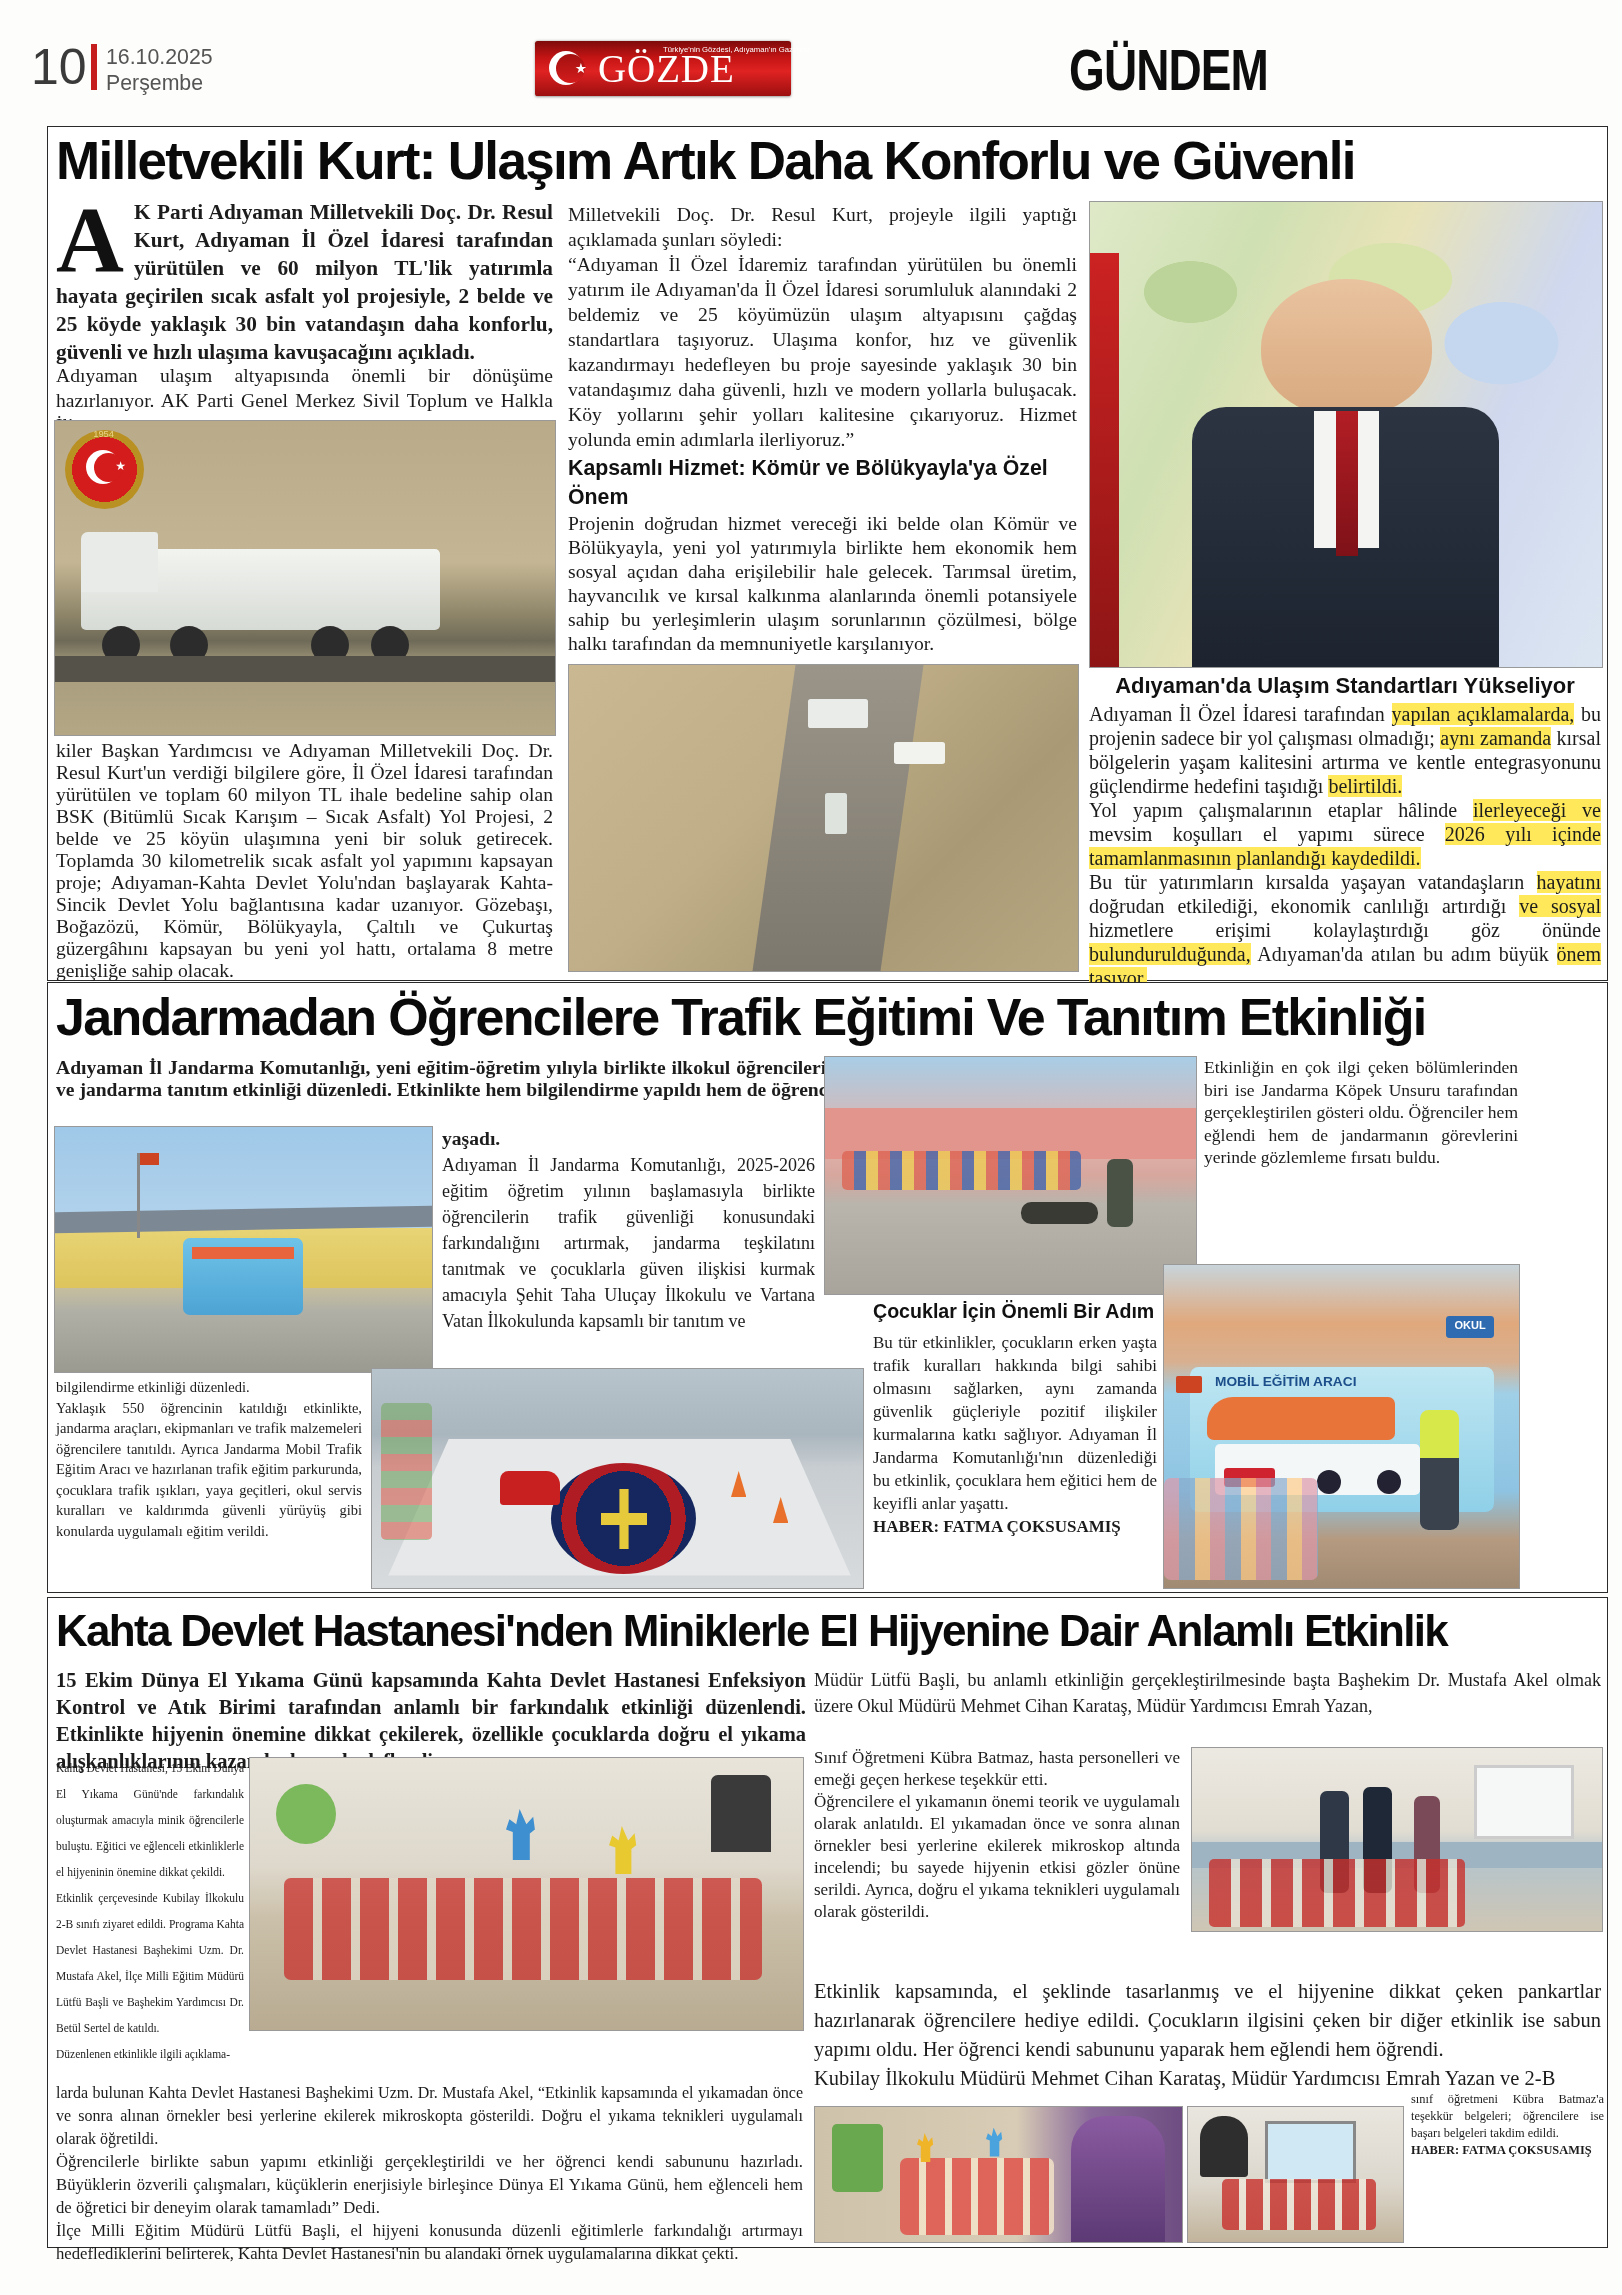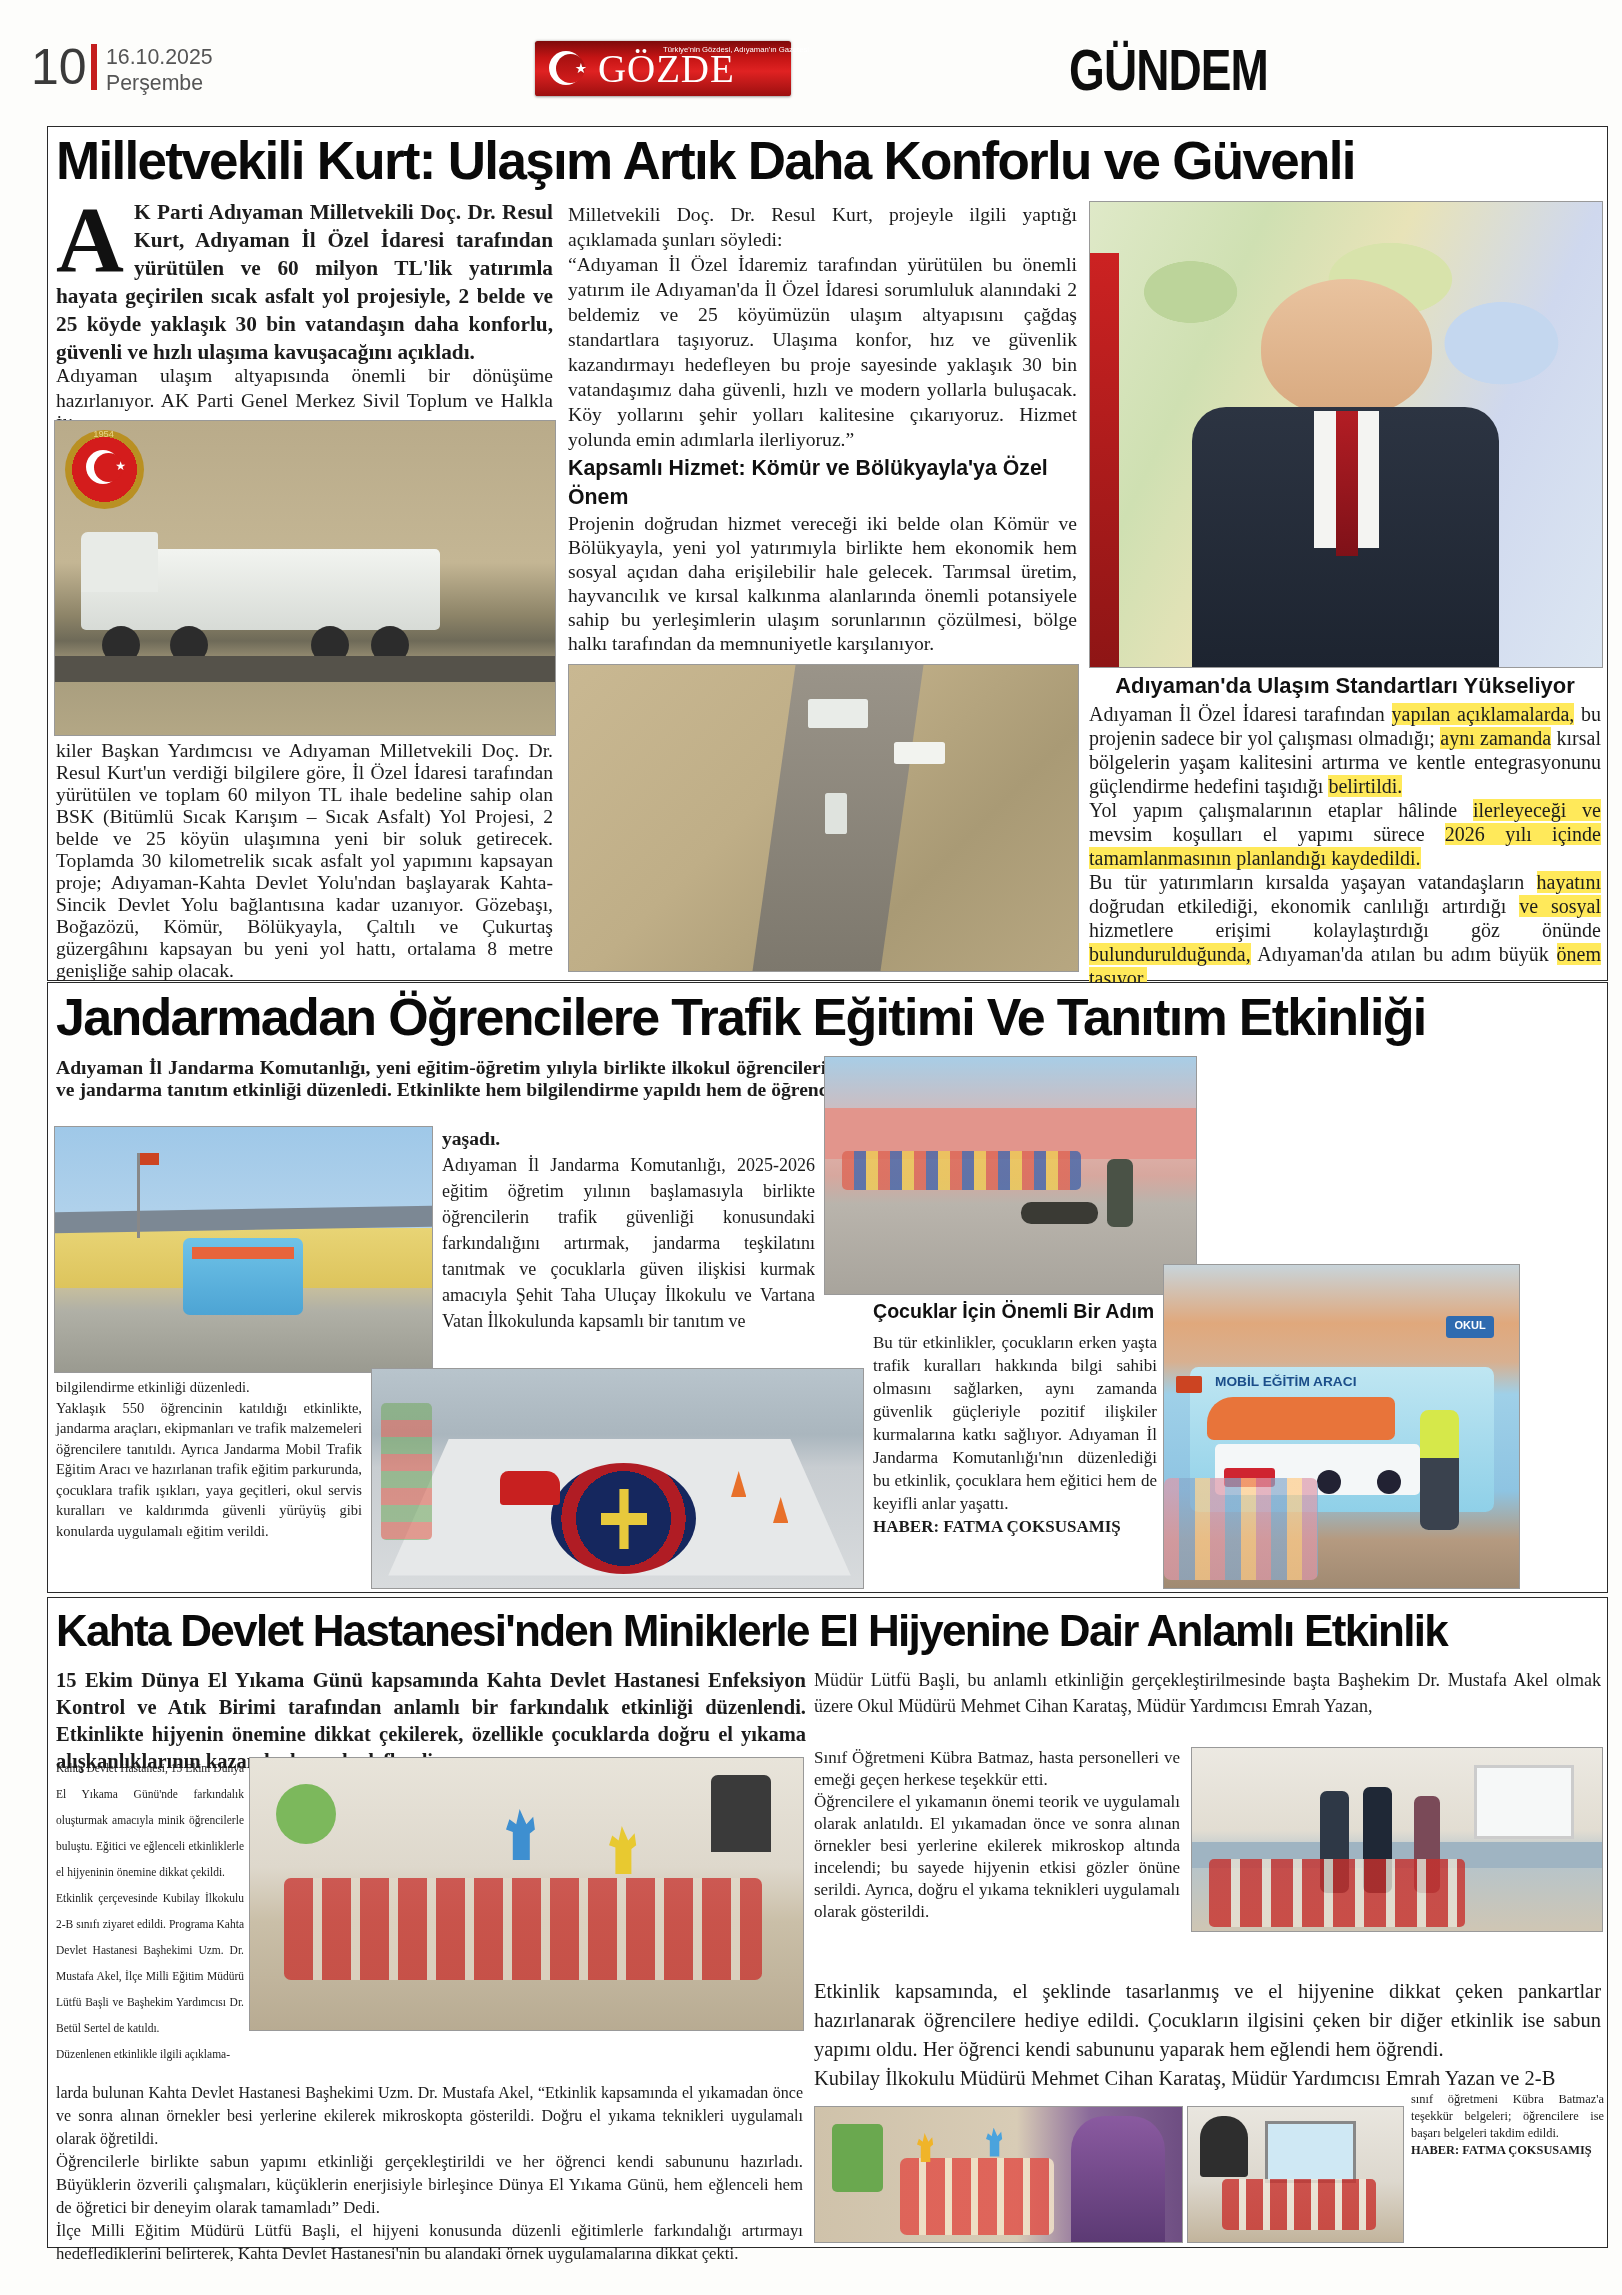--- a/index.html
+++ b/index.html
@@ -150,20 +150,21 @@
   <div class="photo" style="left:824px;top:1056px;width:371px;height:237px;
        background:linear-gradient(180deg,#a8cde6 0%,#e0b4ac 35%,#d7a79e 50%,#b9b4ac 62%,#a8a49c 100%);">
     <div class="abs" style="left:0;top:51px;width:371px;height:51px;background:#e2958c;"></div>
     <div class="abs" style="left:17px;top:94px;width:239px;height:39px;background:
          repeating-linear-gradient(90deg,#d65,#d65 12px,#46a 12px,#46a 24px,#ec5 24px,#ec5 36px);border-radius:5.1px;opacity:.8;"></div>
     <div class="abs" style="left:196px;top:145px;width:77px;height:22px;background:#3a3a34;border-radius:10.2px;"></div>
     <div class="abs" style="left:282px;top:102px;width:26px;height:68px;background:#4a5246;border-radius:6.8px;"></div>
   </div>
 
   <div class="abs" style="left:1204px;top:1056px;width:314px;">
+    <p class="just ser" style="font-size:17.5px;line-height:22.6px;">Etkinliğin en çok ilgi çeken bölümlerinden biri ise Jandarma Köpek Unsuru tarafından gerçekleştirilen gösteri oldu. Öğrenciler hem eğlendi hem de jandarmanın görevlerini yerinde gözlemleme fırsatı buldu.</p>
   </div>
 
   <div class="abs" style="left:56px;top:1377px;width:306px;">
     <p class="ser" style="font-size:14.5px;line-height:20.5px;">bilgilendirme etkinliği düzenledi.</p>
     <p class="just ser" style="font-size:14.5px;line-height:20.5px;">Yaklaşık 550 öğrencinin katıldığı etkinlikte, jandarma araçları, ekipmanları ve trafik malzemeleri öğrencilere tanıtıldı. Ayrıca Jandarma Mobil Trafik Eğitim Aracı ve hazırlanan trafik eğitim parkurunda, çocuklara trafik ışıkları, yaya geçitleri, okul servis kuralları ve kaldırımda güvenli yürüyüş gibi konularda uygulamalı eğitim verildi.</p>
   </div>
 
   <div class="photo" style="left:371px;top:1368px;width:491px;height:219px;
        background:linear-gradient(180deg,#b8c4cc 0%,#aab6be 30%,#c8cdd1 45%,#d8dbdd 100%);">
     <div class="abs" style="left:51px;top:51px;width:393px;height:154px;background:#e6e8e9;transform:perspective(256px) rotateX(30deg);"></div>

